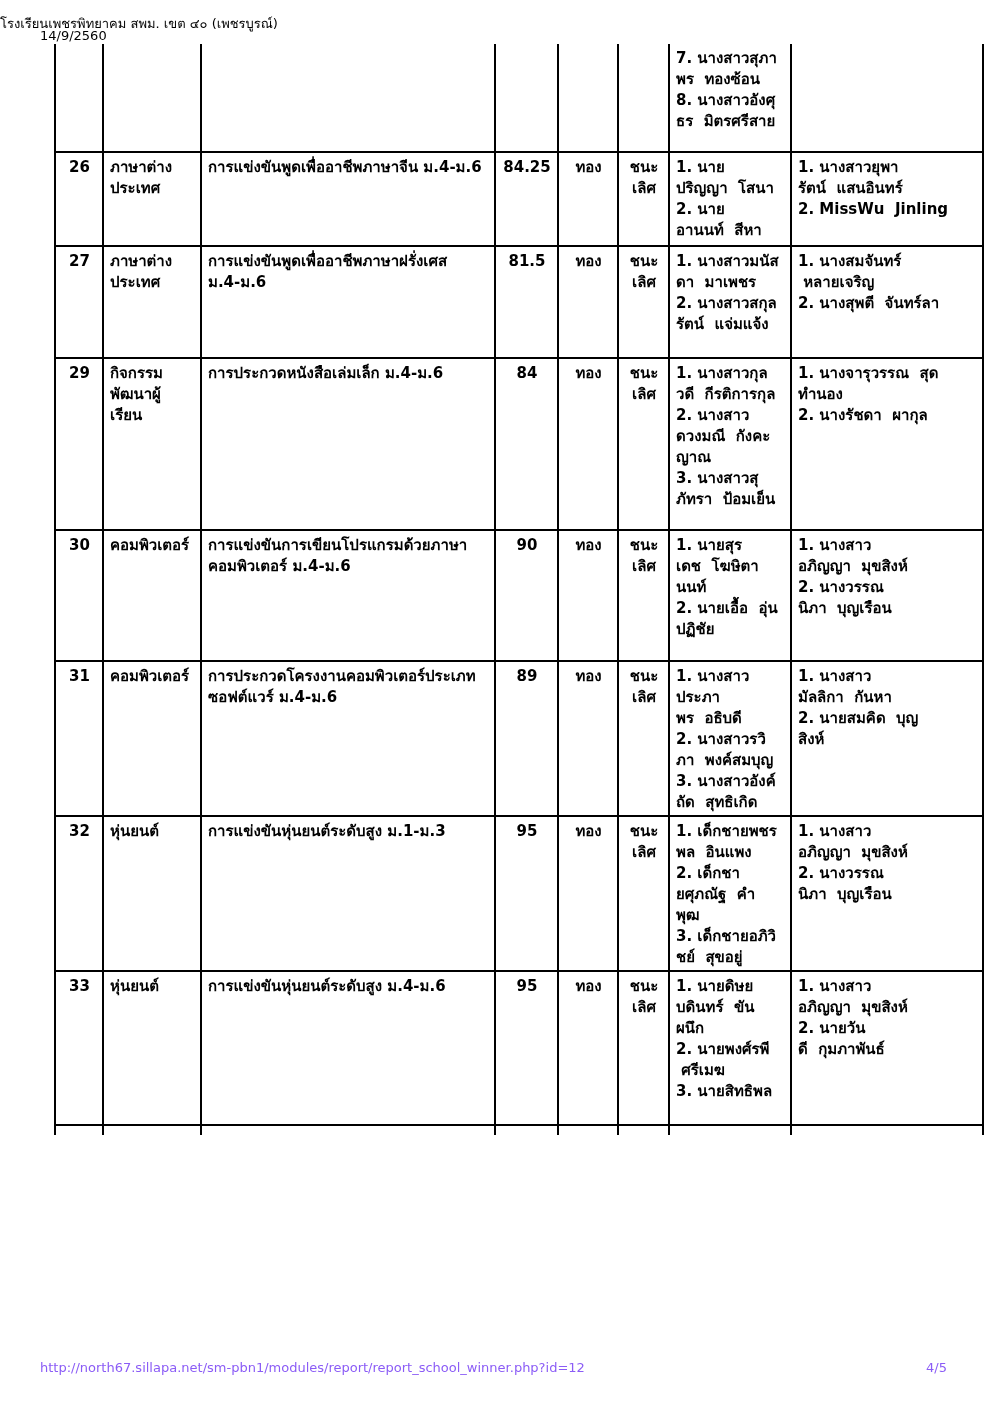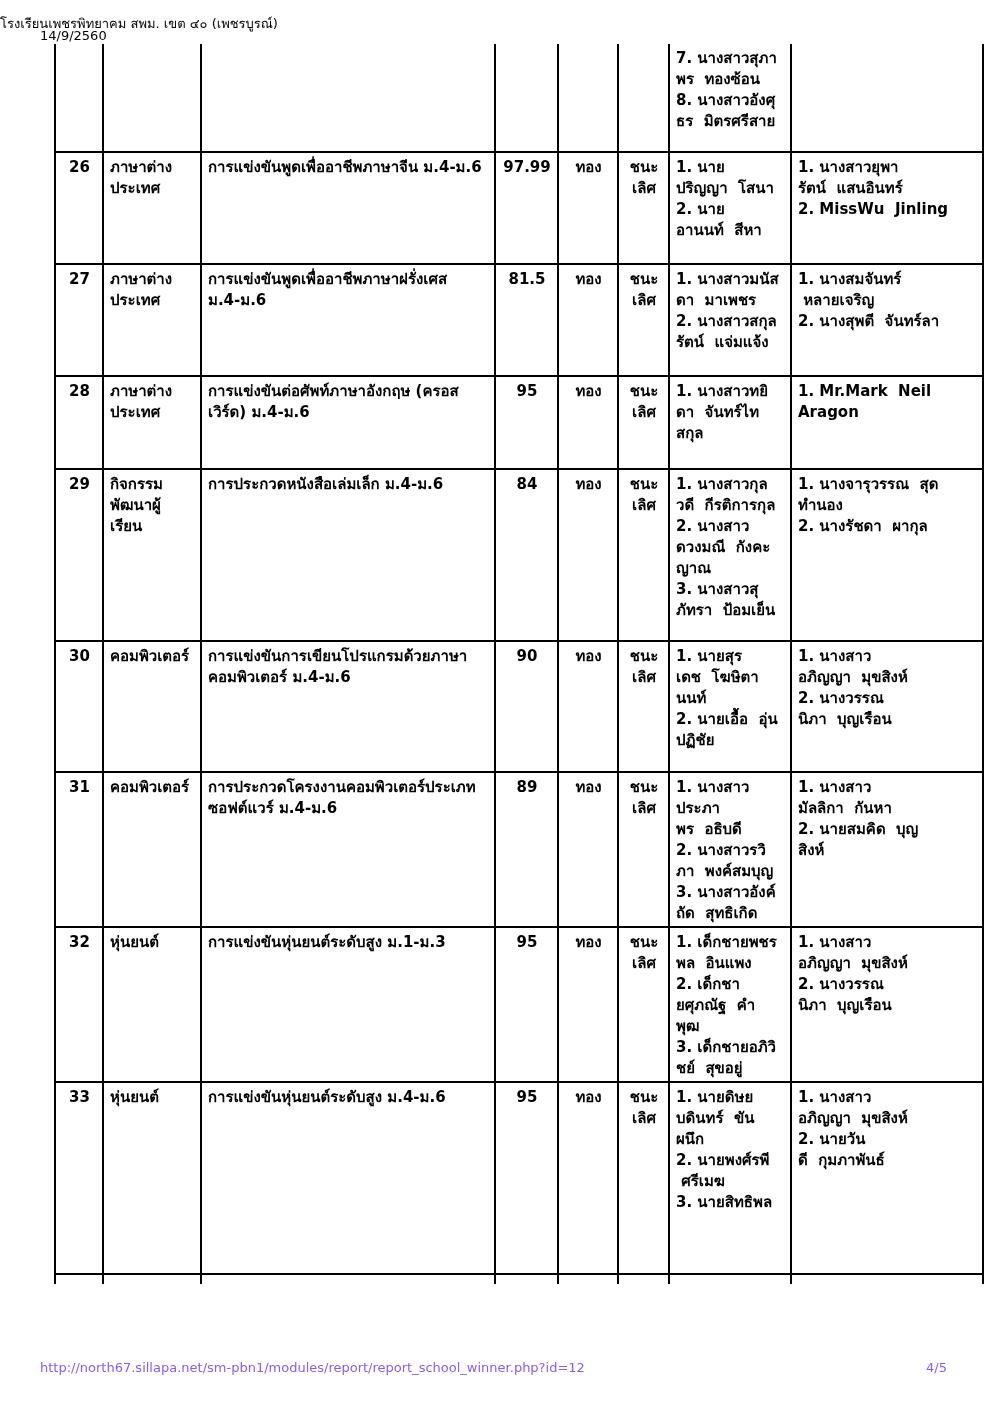--- a/index.html
+++ b/index.html
@@ -79,26 +79,26 @@
         <td class="c-comp"></td>
         <td class="c-score"></td>
         <td class="c-medal"></td>
         <td class="c-rank"></td>
         <td class="c-stud">7. นางสาวสุภา
 พร  ทองซ้อน
 8. นางสาวอังศุ
 ธร  มิตรศรีสาย</td>
         <td class="c-teach"></td>
       </tr>
-      <tr style="height: 112px;">
+      <tr style="height: 94px;">
         <td class="c-no">26</td>
         <td class="c-cat">ภาษาต่าง
 ประเทศ</td>
         <td class="c-comp">การแข่งขันพูดเพื่ออาชีพภาษาจีน ม.4-ม.6</td>
-        <td class="c-score">97.99</td>
+        <td class="c-score">84.25</td>
         <td class="c-medal">ทอง</td>
         <td class="c-rank">ชนะ
 เลิศ</td>
         <td class="c-stud">1. นาย
 ปริญญา  โสนา
 2. นาย
 อานนท์  สีหา</td>
         <td class="c-teach">1. นางสาวยุพา
 รัตน์  แสนอินทร์
 2. MissWu  Jinling</td>
@@ -113,36 +113,20 @@
         <td class="c-medal">ทอง</td>
         <td class="c-rank">ชนะ
 เลิศ</td>
         <td class="c-stud">1. นางสาวมนัส
 ดา  มาเพชร
 2. นางสาวสกุล
 รัตน์  แจ่มแจ้ง</td>
         <td class="c-teach">1. นางสมจันทร์
  หลายเจริญ
 2. นางสุพตี  จันทร์ลา</td>
-      </tr>
-      <tr style="height: 93px;">
-        <td class="c-no">28</td>
-        <td class="c-cat">ภาษาต่าง
-ประเทศ</td>
-        <td class="c-comp">การแข่งขันต่อศัพท์ภาษาอังกฤษ (ครอส
-เวิร์ด) ม.4-ม.6</td>
-        <td class="c-score">95</td>
-        <td class="c-medal">ทอง</td>
-        <td class="c-rank">ชนะ
-เลิศ</td>
-        <td class="c-stud">1. นางสาวทยิ
-ดา  จันทร์ไท
-สกุล</td>
-        <td class="c-teach">1. Mr.Mark  Neil
-Aragon</td>
       </tr>
       <tr style="height: 172px;">
         <td class="c-no">29</td>
         <td class="c-cat">กิจกรรม
 พัฒนาผู้
 เรียน</td>
         <td class="c-comp">การประกวดหนังสือเล่มเล็ก ม.4-ม.6</td>
         <td class="c-score">84</td>
         <td class="c-medal">ทอง</td>
         <td class="c-rank">ชนะ
@@ -211,21 +195,21 @@
 2. เด็กชา
 ยศุภณัฐ  คำ
 พุฒ
 3. เด็กชายอภิวิ
 ชย์  สุขอยู่</td>
         <td class="c-teach">1. นางสาว
 อภิญญา  มุขสิงห์
 2. นางวรรณ
 นิภา  บุญเรือน</td>
       </tr>
-      <tr style="height: 192px;">
+      <tr style="height: 154px;">
         <td class="c-no">33</td>
         <td class="c-cat">หุ่นยนต์</td>
         <td class="c-comp">การแข่งขันหุ่นยนต์ระดับสูง ม.4-ม.6</td>
         <td class="c-score">95</td>
         <td class="c-medal">ทอง</td>
         <td class="c-rank">ชนะ
 เลิศ</td>
         <td class="c-stud">1. นายดิษย
 บดินทร์  ขัน
 ผนึก

